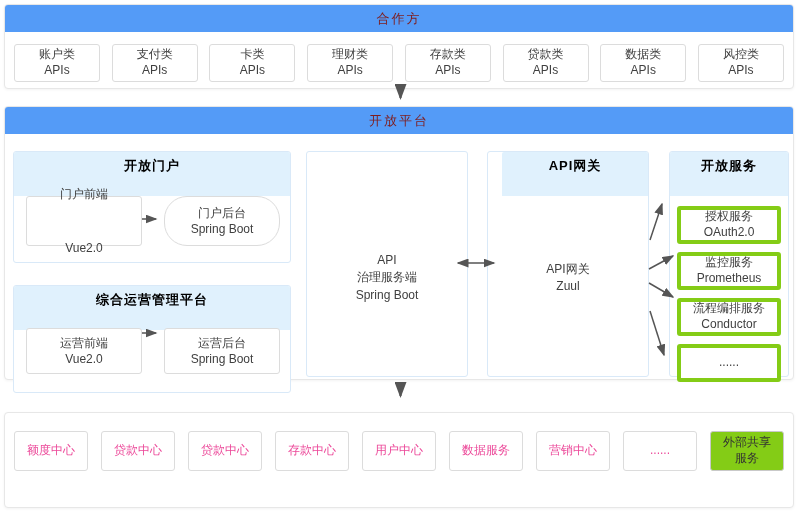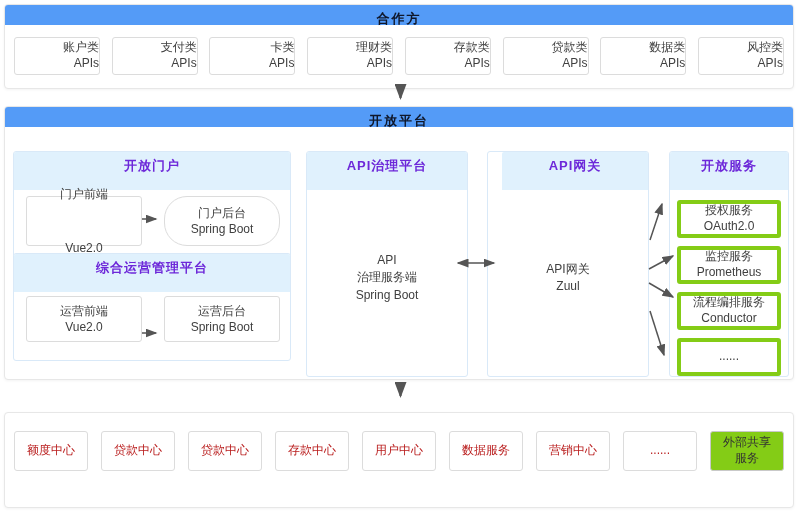--- a/index.html
+++ b/index.html
@@ -1,50 +1,50 @@
 <!DOCTYPE html>
 <html><head>
 <meta charset="utf-8">
 <style>
   html,body{margin:0;padding:0;background:#fff;}
   body{font-family:"Liberation Sans","DejaVu Sans",sans-serif;}
   #stage{position:relative;width:800px;height:512px;background:#fff;overflow:hidden;}
 
   .section-card{position:absolute;background:#fff;border:1px solid #e7e7e7;border-radius:4px;
     box-shadow:0 1px 3px rgba(0,0,0,0.05);box-sizing:border-box;}
-  .section-header{height:20px;line-height:27px;background:#549bf7;color:#0f172a;
-    font-size:13px;font-weight:bold;text-align:center;letter-spacing:2px;
+  .section-header{height:27px;line-height:27px;background:#549bf7;color:#7f1d1d;
+    font-size:13px;font-weight:normal;text-align:center;letter-spacing:2px;
     border-radius:3px 3px 0 0;}
 
   .api-row{display:flex;justify-content:space-between;padding:12px 9px 0 9px;}
   .api-box{width:86px;height:38px;border:1px solid #dcdcdc;border-radius:3px;background:#fff;
-    display:flex;flex-direction:column;align-items:flex-end;justify-content:center;
+    display:flex;flex-direction:column;align-items:center;justify-content:center;
     font-size:12px;color:#404040;line-height:1.3;box-sizing:border-box;}
 
   .inner-card{position:absolute;background:#fff;border:1px solid #d9e9f8;border-radius:3px;
     box-sizing:border-box;}
-  .inner-header{height:38px;line-height:28px;background:#e0f1fd;color:#6d28d9;
+  .inner-header{height:44px;line-height:28px;background:#e0f1fd;color:#000000;
     font-size:13px;font-weight:bold;text-align:center;letter-spacing:1px;
     border-radius:2px 2px 0 0;}
 
   .node-box{position:absolute;border:1px solid #dcdcdc;border-radius:3px;background:#fff;
     display:flex;flex-direction:column;align-items:center;justify-content:center;
     font-size:12px;color:#404040;line-height:1.35;box-sizing:border-box;}
 
   .col-body{position:absolute;left:0;right:0;display:flex;flex-direction:column;
     align-items:center;justify-content:center;font-size:12px;color:#404040;line-height:1.45;}
 
   .svc-box{border:4px solid #84cc16;border-radius:3px;background:#fff;height:38px;
     display:flex;flex-direction:column;align-items:center;justify-content:center;
     font-size:12px;color:#404040;line-height:1.3;box-sizing:border-box;margin:0 7px 8px 7px;}
 
   .biz-row{display:flex;justify-content:space-between;padding:18px 9px 0 9px;}
   .biz-box{width:74px;height:40px;border:1px solid #dcdcdc;border-radius:3px;background:#fff;
     display:flex;flex-direction:column;align-items:center;justify-content:center;
-    font-size:12px;color:#b91c1c;line-height:1.3;box-sizing:border-box;}
+    font-size:12px;color:#ec4899;line-height:1.3;box-sizing:border-box;}
   .biz-box.gray{background:#84cc16;border-color:#c9c9c9;color:#333;}
 
   #arrow-layer{position:absolute;left:0;top:0;width:800px;height:512px;pointer-events:none;}
 </style>
 </head>
 <body>
 
 <div id="stage">
 
   <div class="section-card" style="left:4px;top:4px;width:790px;height:85px;">
@@ -93,34 +93,33 @@
       <div class="node-box" style="left:12px;top:44px;width:116px;height:50px;gap:37px;">
         <span>门户前端</span>
         <span>Vue2.0</span>
       </div>
       <div class="node-box" style="left:150px;top:44px;width:116px;height:50px;border-radius:23px;">
         <span>门户后台</span>
         <span>Spring Boot</span>
       </div>
     </div>
 
-    <div class="inner-card" style="left:8px;top:146px;width:278px;height:108px;">
+    <div class="inner-card" style="left:8px;top:178px;width:278px;height:108px;">
       <div class="inner-header">综合运营管理平台</div>
       <div class="node-box" style="left:12px;top:42px;width:116px;height:46px;">
         <span>运营前端</span>
         <span>Vue2.0</span>
       </div>
       <div class="node-box" style="left:150px;top:42px;width:116px;height:46px;">
         <span>运营后台</span>
         <span>Spring Boot</span>
       </div>
     </div>
 
     <div class="inner-card" style="left:301px;top:44px;width:162px;height:226px;">
-      <div class="inner-header">API治理平台</div>
       <div class="col-body" style="top:28px;bottom:0;">
         <span>API</span>
         <span>治理服务端</span>
         <span>Spring Boot</span>
       </div>
     </div>
 
     <div class="inner-card" style="left:482px;top:44px;width:162px;height:226px;padding-left:14px;">
       <div class="inner-header">API网关</div>
       <div class="col-body" style="top:28px;bottom:0;">

